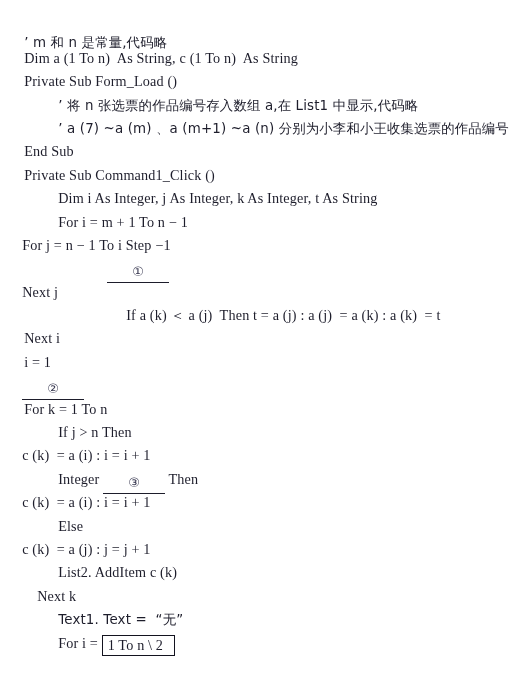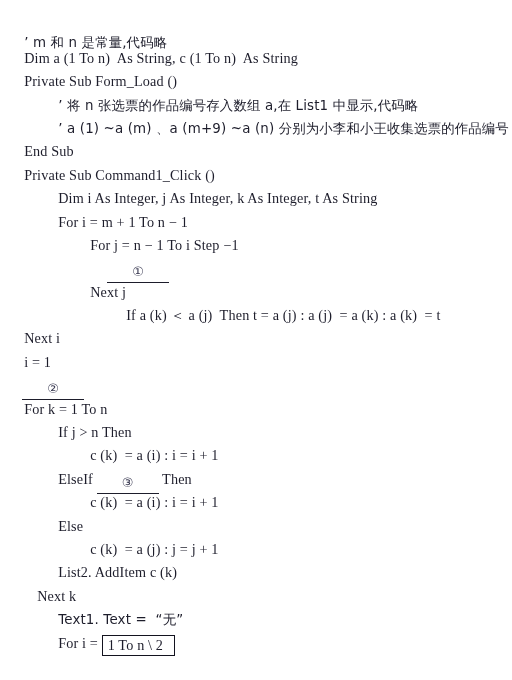--- a/index.html
+++ b/index.html
@@ -31,21 +31,21 @@
     white-space: pre;
     letter-spacing: 0.15px;
     color: #1d1d2b;
   }
   .code-line .txt {
     display: inline;
   }
   
   .ind0  { padding-left: 2px; }
   .ind1  { padding-left: 36px; }
-  .ind2  { padding-left: 68px; }
+  .ind2  { }
   .ind3  { padding-left: 85px; }
   .ind4  { padding-left: 104px; }
   .ind6  { padding-left: 22px; }
   .ind7  { padding-left: 120px; }
 
   
   .blank {
     display: inline-block;
     position: relative;
     text-align: center;
@@ -93,21 +93,21 @@
 
     <div class="code-line ind0">
       <span class="txt">Private Sub Form_Load ()</span>
     </div>
 
     <div class="code-line ind1">
       <span class="txt cjk">’ 将 n 张选票的作品编号存入数组 a,在 List1 中显示,代码略</span>
     </div>
 
     <div class="code-line ind1">
-      <span class="txt cjk">’ a (1) ~a (m) 、a (m+9) ~a (n) 分别为小李和小王收集选票的作品编号</span>
+      <span class="txt cjk">’ a (7) ~a (m) 、a (m+1) ~a (n) 分别为小李和小王收集选票的作品编号</span>
     </div>
 
     <div class="code-line ind0">
       <span class="txt">End Sub</span>
     </div>
 
     <div class="code-line ind0">
       <span class="txt">Private Sub Command1_Click ()</span>
     </div>
 
@@ -153,21 +153,21 @@
 
     <div class="code-line ind1">
       <span class="txt">If j &gt; n Then</span>
     </div>
 
     <div class="code-line ind2">
       <span class="txt">c (k)  = a (i) : i = i + 1</span>
     </div>
 
     <div class="code-line ind1">
-      <span class="txt">ElseIf </span><span class="blank blank-3"><span class="circled">③</span></span><span class="txt"> Then</span>
+      <span class="txt">Integer </span><span class="blank blank-3"><span class="circled">③</span></span><span class="txt"> Then</span>
     </div>
 
     <div class="code-line ind2">
       <span class="txt">c (k)  = a (i) : i = i + 1</span>
     </div>
 
     <div class="code-line ind1">
       <span class="txt">Else</span>
     </div>
 

